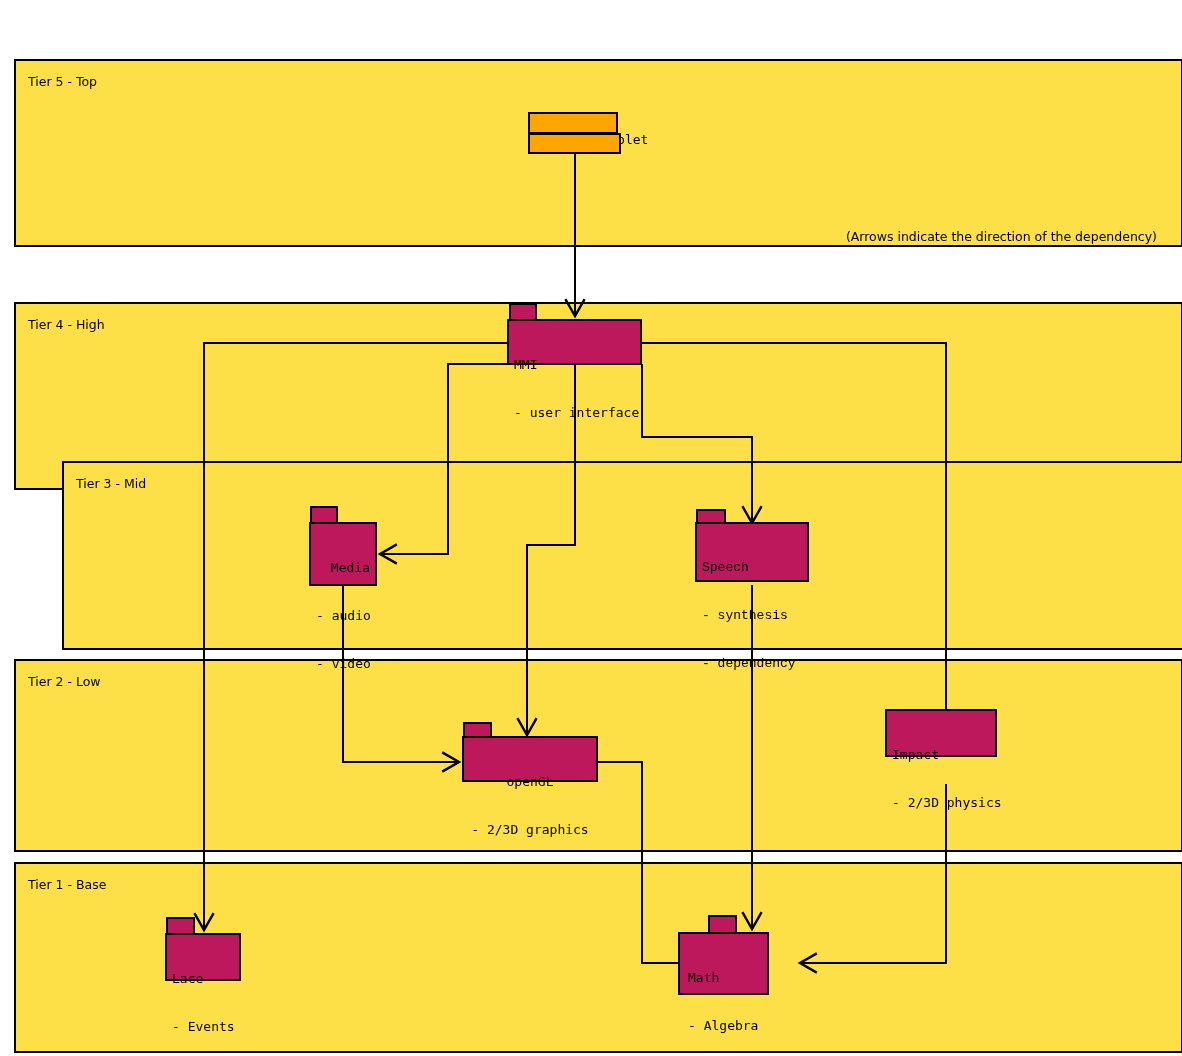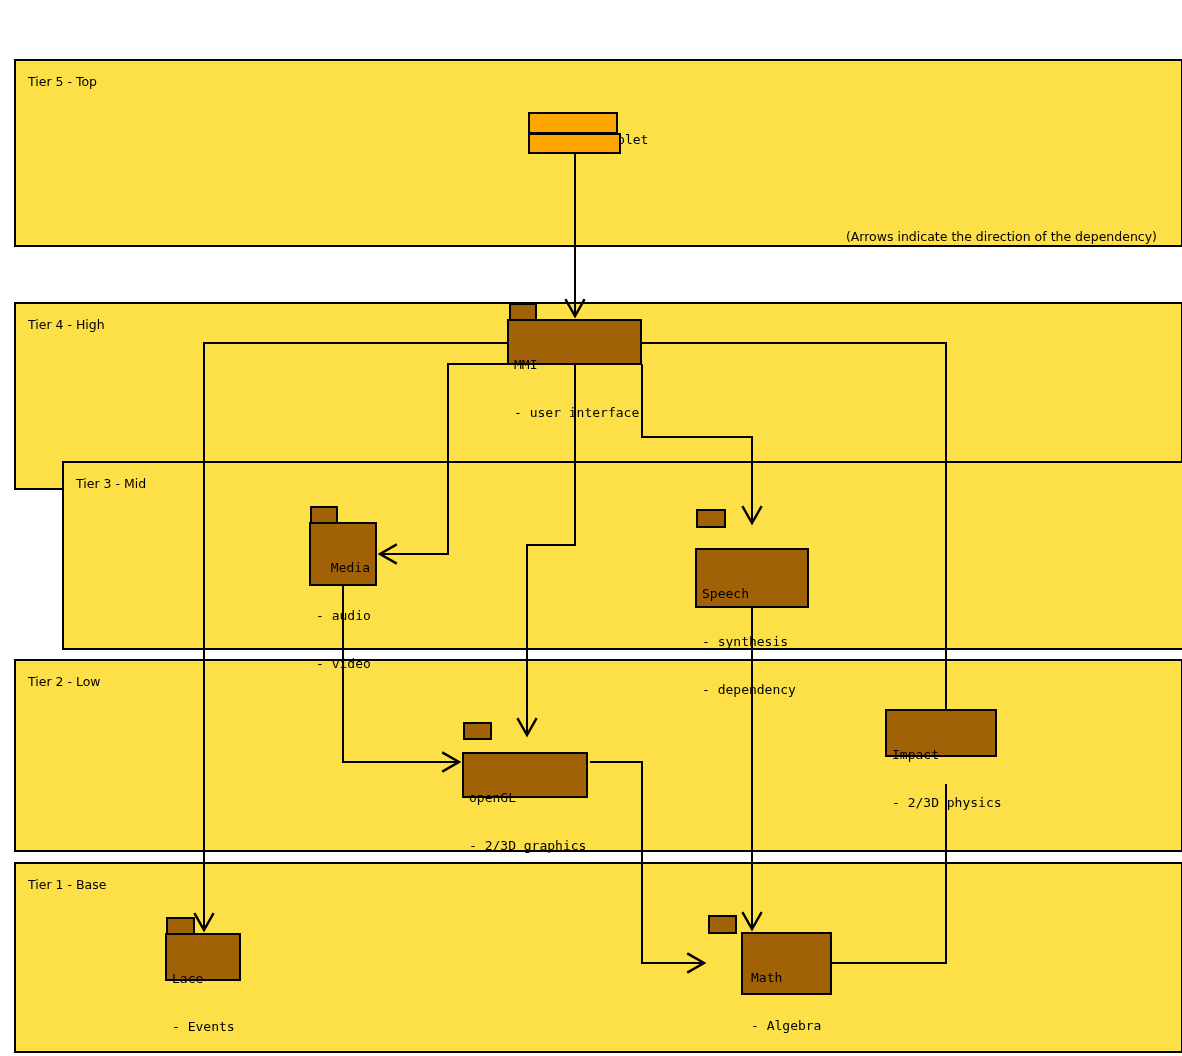--- a/index.html
+++ b/index.html
@@ -26,47 +26,47 @@
     font-size:12.5px; color:#000; white-space:pre;
   }
   .annotation {
     position:absolute; right:24px; top:138px;
     font-size:12.5px; color:#000; white-space:pre;margin-top:30px;
   }
   svg.edges { position:absolute; left:0; top:0; width:1182px; height:1056px; }
   svg.edges polyline { fill:none; stroke:#000; stroke-width:2; }
   .pkg-tab, .pkg-body, .applet-label, .applet-body {
     position:absolute; box-sizing:border-box;
-    background:#a16207; border:2px solid #000;
+    background:#be185d; border:2px solid #000;
   }
   .applet-label, .applet-body { background:#ffa500; }
   .pkg-body, .applet-label {
     font-family:"DejaVu Sans Mono", monospace;
     font-size:13px; line-height:16px; color:#000;
     padding:4px 5px; white-space:pre;
   }
   .applet-label { padding:2px 1px; text-align:center; line-height:16px; }
   .pkg-line { white-space:pre; }
   
   #ua-label { left:528px; top:112px; width:90px;  height:22px; }
   #ua-body  { left:528px; top:133px; width:93px;  height:21px; }
   #mmi-tab    { left:509px; top:303px; width:28px;  height:18px; }
   #mmi-body   { left:507px; top:319px; width:135px; height:46px; }
   #media-tab  { left:310px; top:506px; width:28px;  height:18px; }
   #media-body { left:309px; top:522px; width:68px;  height:64px;text-align:right; }
   #speech-tab  { left:696px; top:509px; width:30px;  height:19px; }
-  #speech-body { left:695px; top:548px; width:114px; height:60px; }
+  #speech-body { left:695px; top:522px; width:114px; height:60px;font-family:Liberation Mono, monospace; }
   #opengl-tab  { left:463px; top:722px; width:29px;  height:18px; }
-  #opengl-body { left:462px; top:752px; width:126px; height:46px; }
+  #opengl-body { left:462px; top:736px; width:136px; height:46px;text-align:center; }
   #impact-tab  { left:886px; top:721px; width:31px;  height:18px; }
   #impact-body { left:885px; top:709px; width:112px; height:48px; }
   #lace-tab  { left:166px; top:917px; width:29px; height:18px; }
   #lace-body { left:165px; top:933px; width:76px; height:48px; }
   #math-tab  { left:708px; top:915px; width:29px; height:19px; }
-  #math-body { left:741px; top:932px; width:91px; height:63px;padding-left:8px; }
+  #math-body { left:678px; top:932px; width:91px; height:63px;padding-left:8px; }
 </style>
 </head>
 <body>
 
 <div class="canvas">
 
 
   <div class="tier" id="tier5">
     <span class="tier-label">Tier 5 - Top</span>
     <span class="annotation">(Arrows indicate the direction of the dependency)</span>

